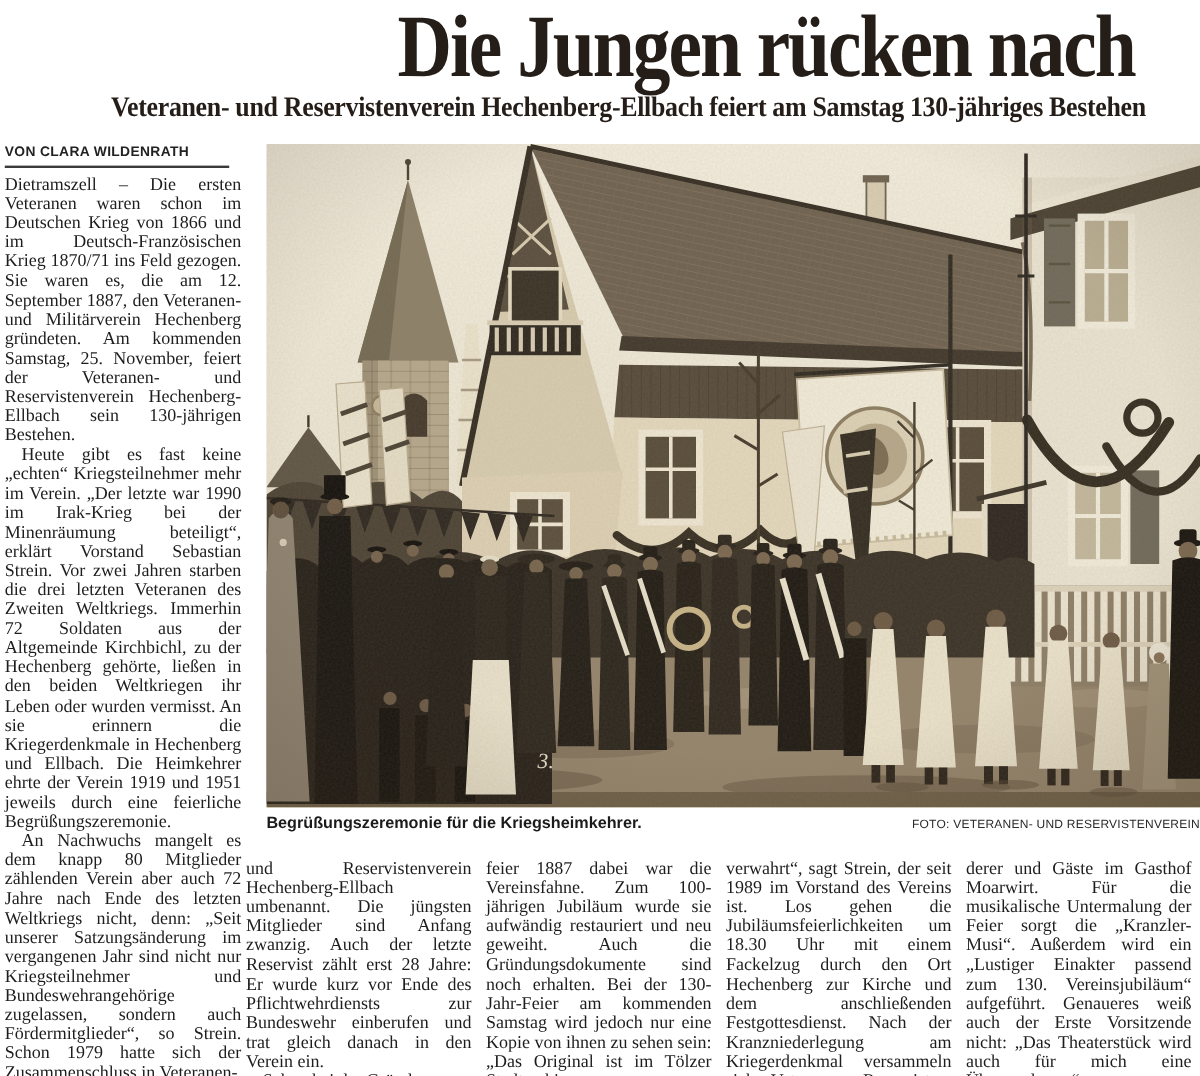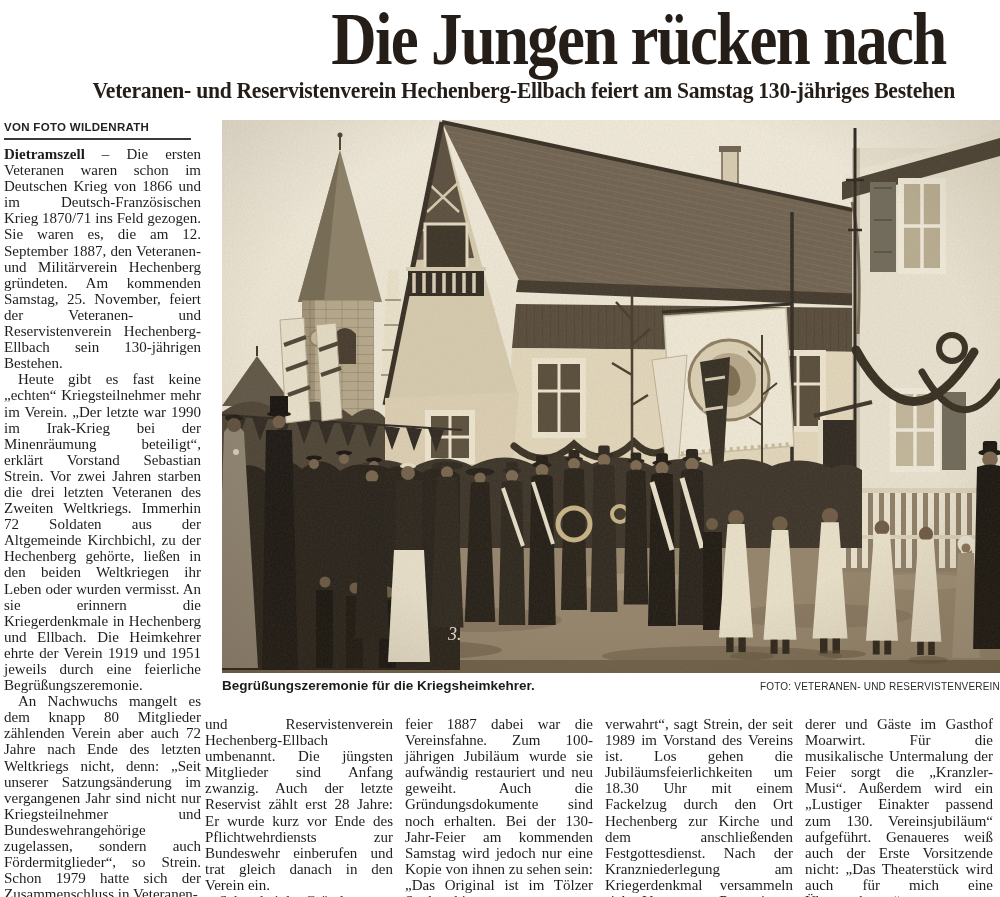--- a/index.html
+++ b/index.html
@@ -30,21 +30,21 @@
   
   .bodycol{
     font-size:15px;line-height:16.1px;text-align:justify;color:#1d1d1d;
     text-justify:inter-word;
   }
   .bodycol p{margin:0;}
   .bodycol p.indent{text-indent:14px;}
   .col1{left:4px;top:146px;width:197px;}
   .colb{top:716px;width:188px;}
   .col2{left:205px;} .col3{left:405px;} .col4{left:605px;} .col5{left:805px;}
-  b.lead{font-weight:bold;}
+  b.lead{font-weight:normal;}
   
   .photo-wrap{left:222px;top:120px;width:778px;height:553px;overflow:hidden;background:#ece5d1;}
   .photo-wrap svg{display:block;width:778px;height:553px;}
   .caption{
     left:222px;top:678px;width:778px;display:flex;align-items:baseline;
     font-family:"Liberation Sans","DejaVu Sans",sans-serif;font-size:13.5px;color:#1b1b1b;gap:41px;
   }
   .caption .cap-bold{font-weight:bold;}
   .caption .credit{
     margin-left:auto;font-size:10px;letter-spacing:.2px;color:#2a2a2a;white-space:nowrap;
@@ -54,21 +54,21 @@
 </style>
 </head>
 <body>
 
 <div class="abs headline-wrap">
   <span class="headline">Die Jungen rücken nach</span>
 </div>
 <div class="abs subhead-wrap">
   <span class="subhead">Veteranen- und Reservistenverein Hechenberg-Ellbach feiert am Samstag 130-jähriges Bestehen</span>
 </div>
-<div class="abs byline">VON FOTO WILDENRATH</div>
+<div class="abs byline">VON CLARA WILDENRATH</div>
 <div class="abs byline-rule"></div>
 
 <div class="abs bodycol col1">
   <p><b class="lead">Dietramszell</b><span> – Die ersten Veteranen waren schon im Deutschen Krieg von 1866 und im Deutsch-Französischen Krieg 1870/71 ins Feld gezogen. Sie waren es, die am 12. September 1887, den Veteranen- und Militärverein Hechenberg gründeten. Am kommenden Samstag, 25. November, feiert der Veteranen- und Reservistenverein Hechenberg-Ellbach sein 130-jährigen Bestehen.</span></p>
   <p class="indent">Heute gibt es fast keine „echten“ Kriegsteilnehmer mehr im Verein. „Der letzte war 1990 im Irak-Krieg bei der Minenräumung beteiligt“, erklärt Vorstand Sebastian Strein. Vor zwei Jahren starben die drei letzten Veteranen des Zweiten Weltkriegs. Immerhin 72 Soldaten aus der Altgemeinde Kirchbichl, zu der Hechenberg gehörte, ließen in den beiden Weltkriegen ihr Leben oder wurden vermisst. An sie erinnern die Kriegerdenkmale in Hechenberg und Ellbach. Die Heimkehrer ehrte der Verein 1919 und 1951 jeweils durch eine feierliche Begrüßungszeremonie.</p>
   <p class="indent">An Nachwuchs mangelt es dem knapp 80 Mitglieder zählenden Verein aber auch 72 Jahre nach Ende des letzten Weltkriegs nicht, denn: „Seit unserer Satzungsänderung im vergangenen Jahr sind nicht nur Kriegsteilnehmer und Bundeswehrangehörige zugelassen, sondern auch Fördermitglieder“, so Strein. Schon 1979 hatte sich der Zusammenschluss in Veteranen-</p>
 </div>
 
 <div class="abs photo-wrap">
 <svg viewBox="0 0 778 553" preserveAspectRatio="none">

